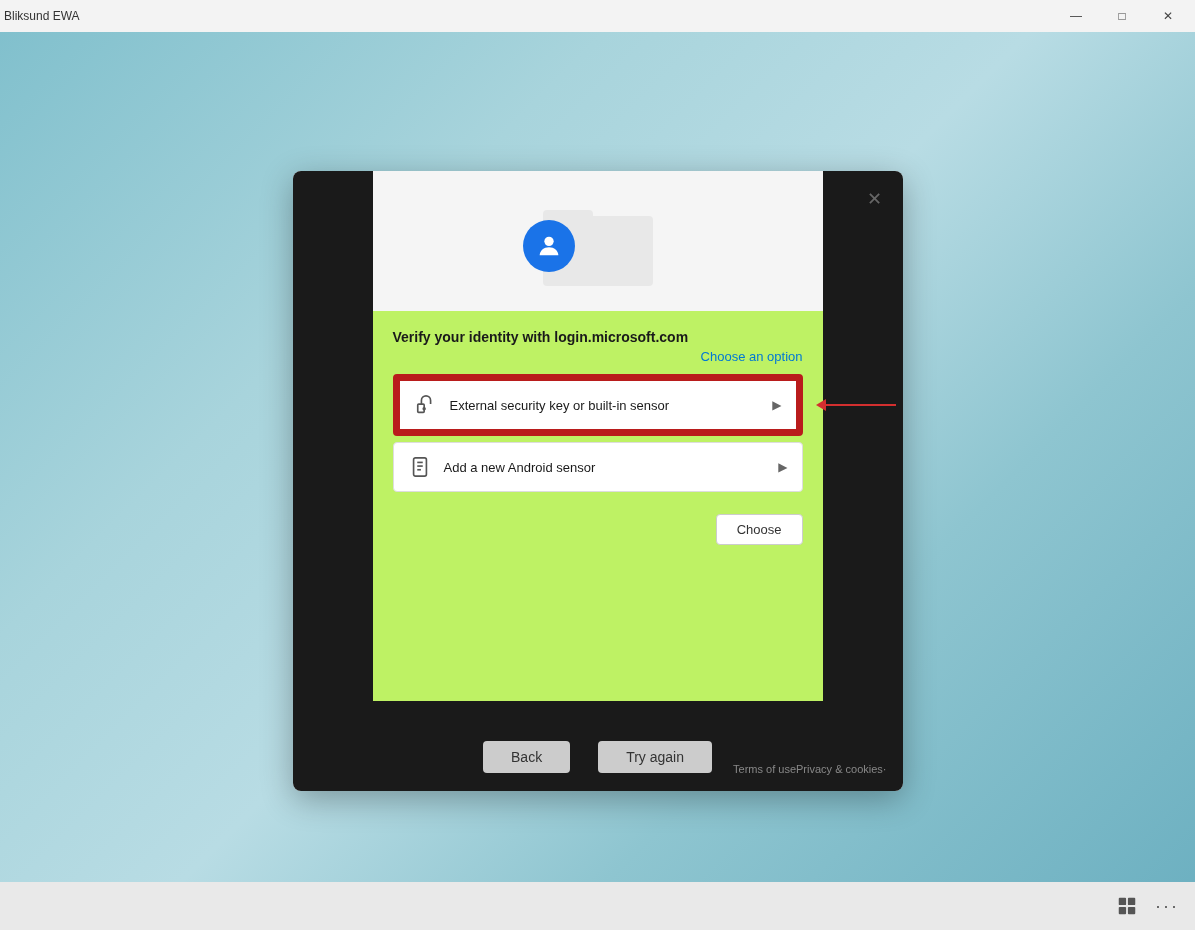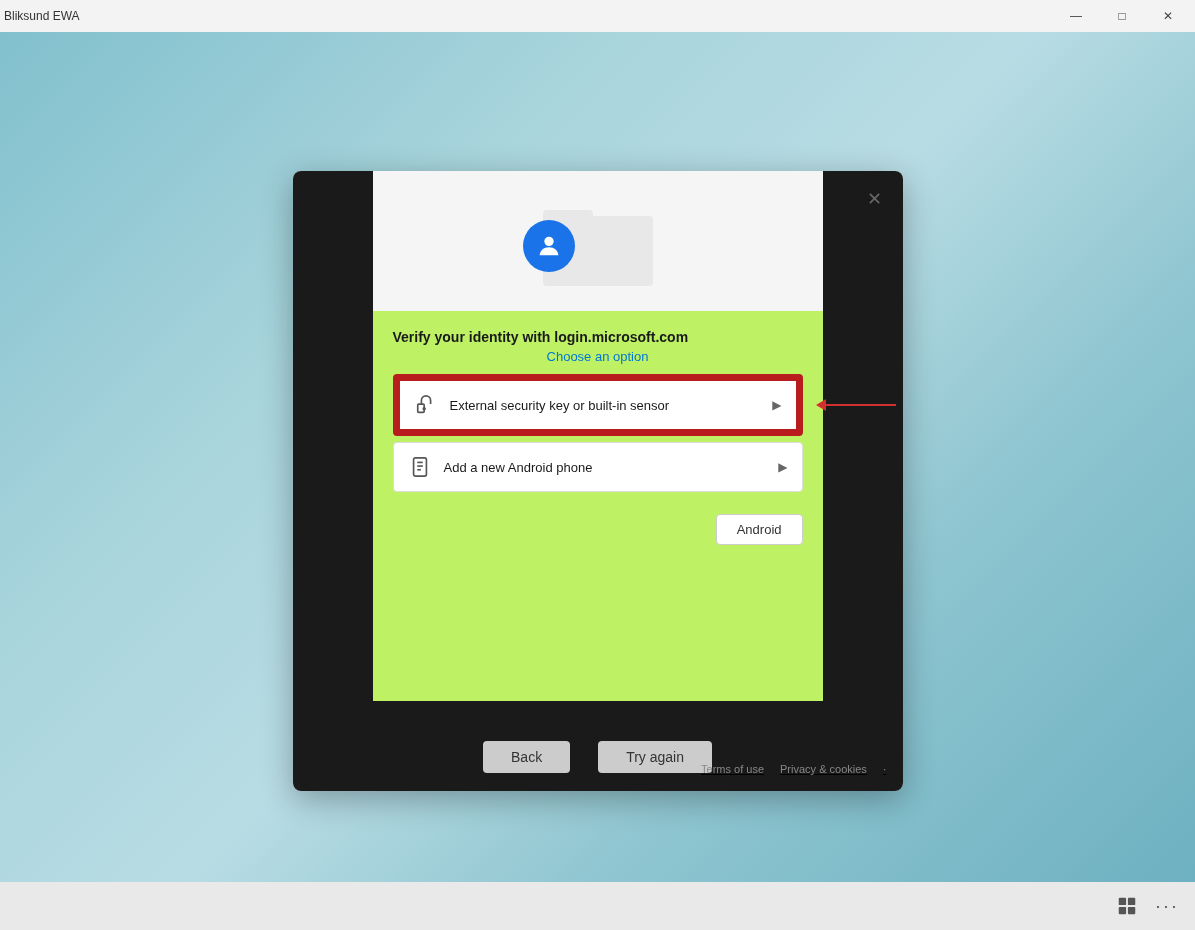--- a/index.html
+++ b/index.html
@@ -212,21 +212,21 @@
       font-size: 14px;
       font-weight: 600;
       color: #1a1a1a;
       text-align: left;
       margin-bottom: 4px;
     }
 
     .choose-option {
       font-size: 13px;
       color: #0078d4;
-      text-align: center;
+      text-align: right;
     }
 
     
     .options-list {
       width: 100%;
       padding: 10px 20px;
     }
 
     .option-item {
       display: flex;
@@ -339,22 +339,20 @@
       cursor: pointer;
     }
 
     
     .footer-area {
       position: absolute;
       bottom: 16px;
       right: 16px;
       display: flex;
       align-items: center;
-      gap: 16px;
-      text-decoration: underline;
     }
 
     .footer-link {
       font-size: 11px;
       color: #888;
       cursor: pointer;
       text-decoration: none;
     }
 
     
@@ -474,28 +472,28 @@
         <div class="option-item">
           <div class="option-left">
             <div class="option-icon">
               <svg class="phone-icon-svg" viewBox="0 0 24 24" fill="none" stroke="#555" stroke-width="1.8">
                 <rect x="5" y="2" width="14" height="20" rx="2"></rect>
                 <line x1="9" y1="7" x2="15" y2="7"></line>
                 <line x1="9" y1="11" x2="15" y2="11"></line>
                 <line x1="9" y1="15" x2="13" y2="15"></line>
               </svg>
             </div>
-            <span class="option-text">Add a new Android phone</span>
+            <span class="option-text">Add a new Android sensor</span>
           </div>
           <span class="option-arrow">▶</span>
         </div>
       </div>
 
       <div class="cancel-row">
-        <button class="cancel-btn">Android</button>
+        <button class="cancel-btn">Choose</button>
       </div>
 
     </div>
 
     <div class="bottom-bar">
       <button class="bottom-btn">Back</button>
       <button class="bottom-btn">Try again</button>
     </div>
 
     <div class="footer-area">

